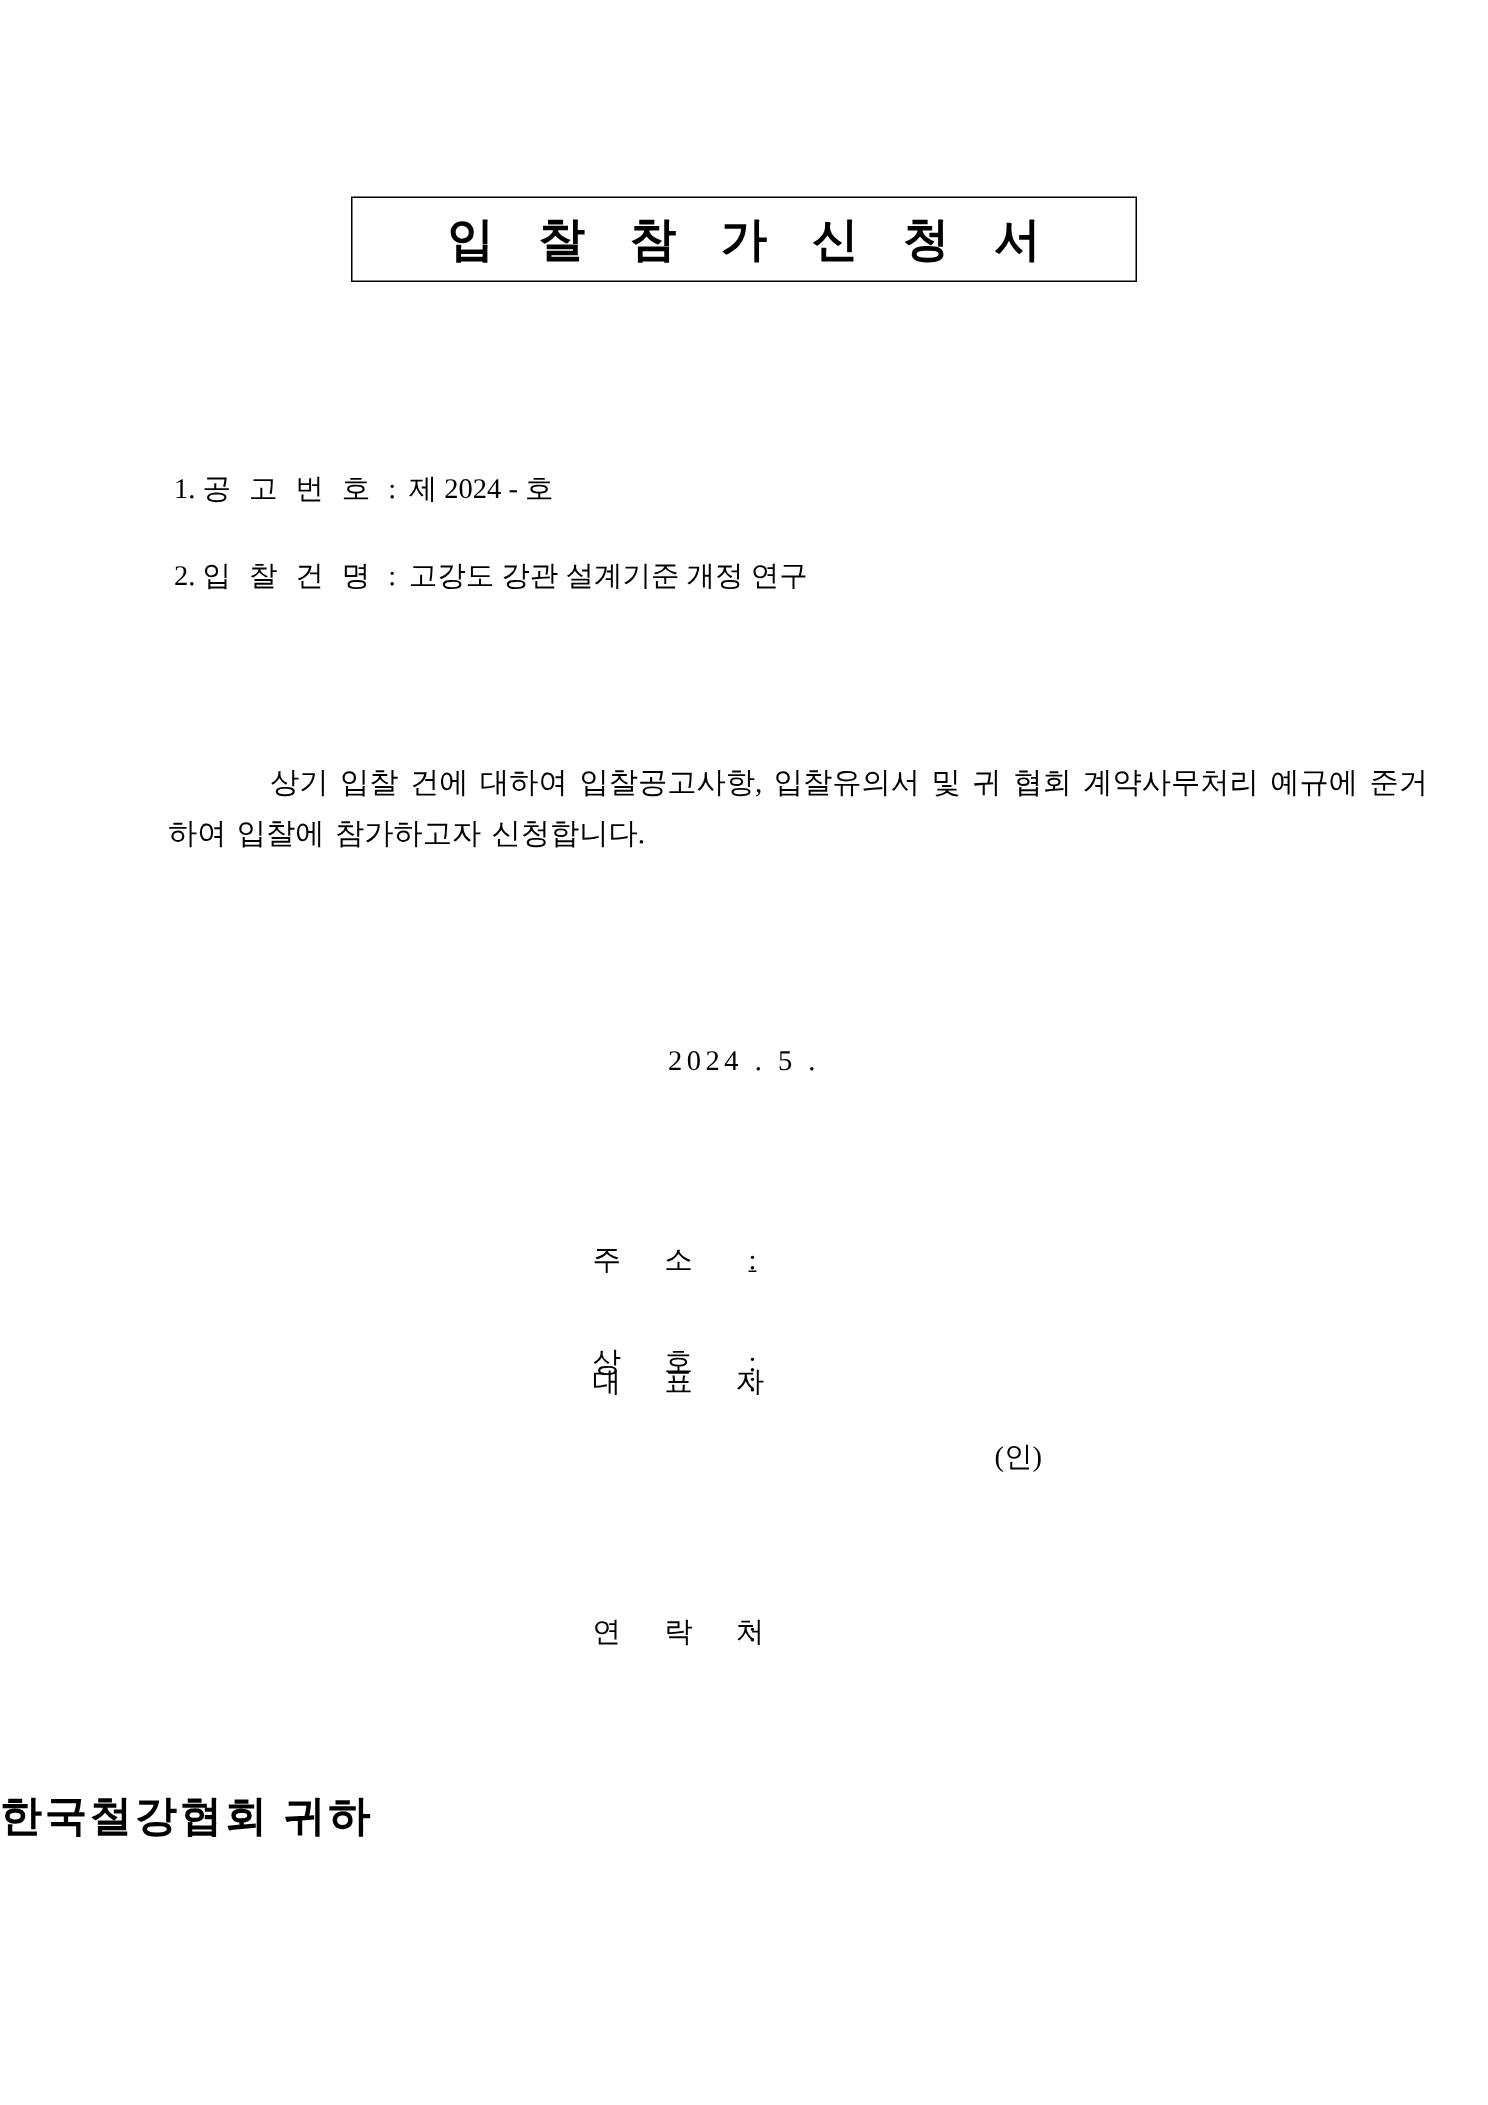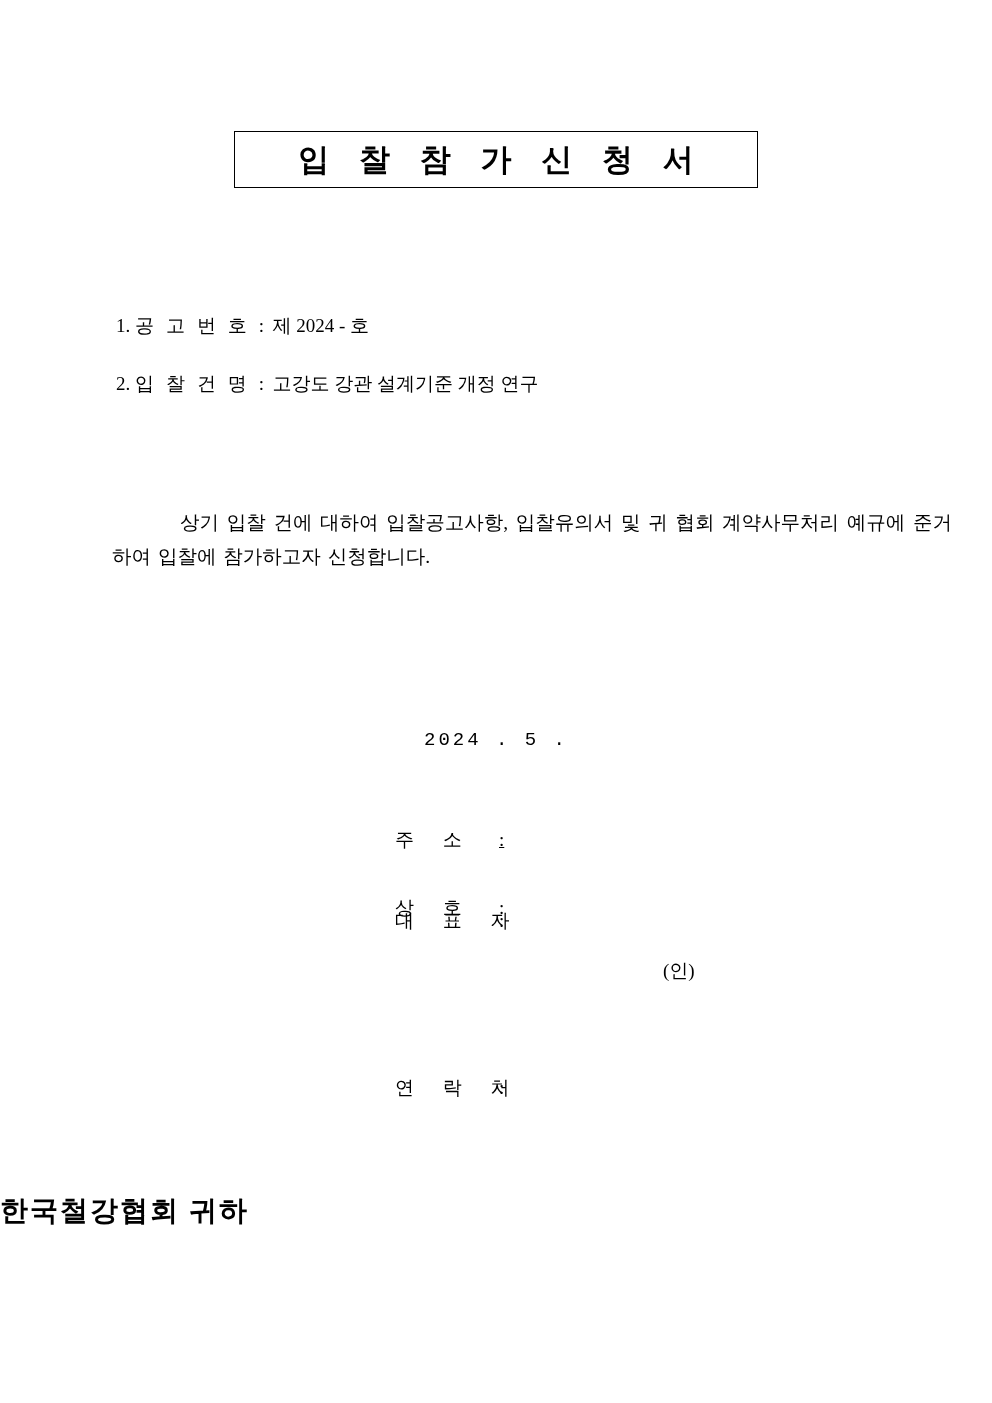--- a/index.html
+++ b/index.html
@@ -73,26 +73,25 @@
     text-justify: inter-word;
     word-spacing: 2px;
     margin-left: 36px;
   }
   .body-para .indent { display: inline-block; width: 68px; }
 
   
   .date-line {
     position: absolute;
     left: 0;
-    top: 729px;
+    top: 697px;
     width: 992px;
     text-align: center;
     font-size: 19px;
     letter-spacing: 3px;
-    font-family: Liberation Mono, monospace;
   }
 
   
   .field {
     position: absolute;
     left: 395px;
     font-size: 19px;
     white-space: nowrap;
   }
   .field .fname {

